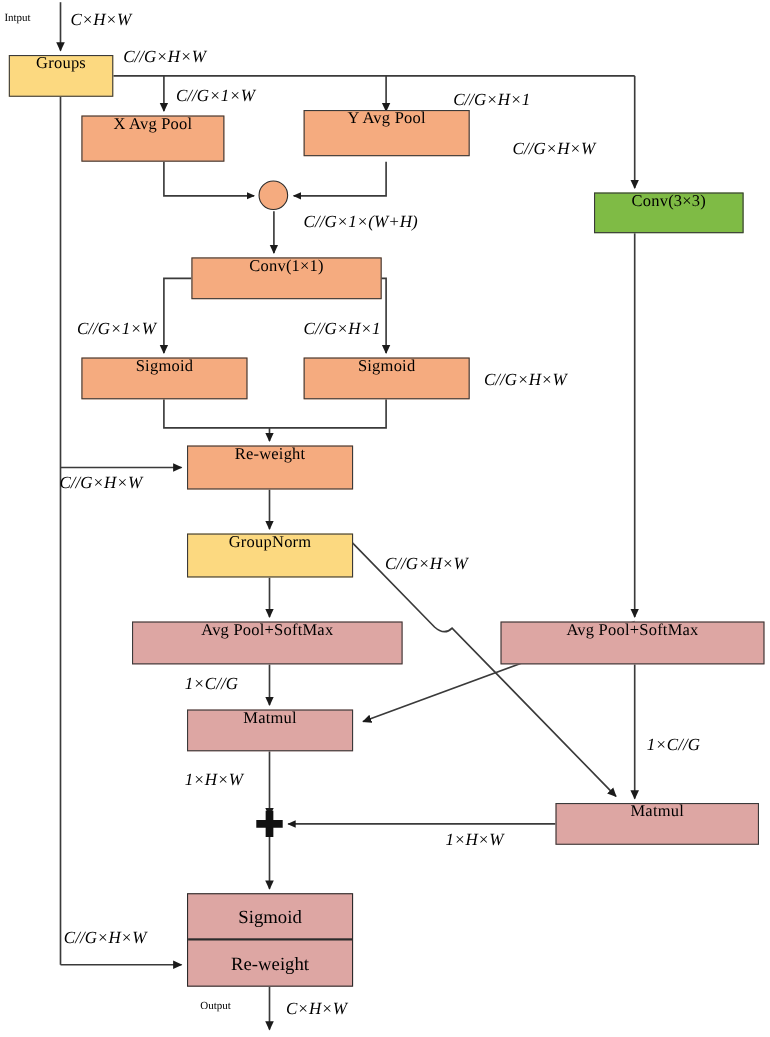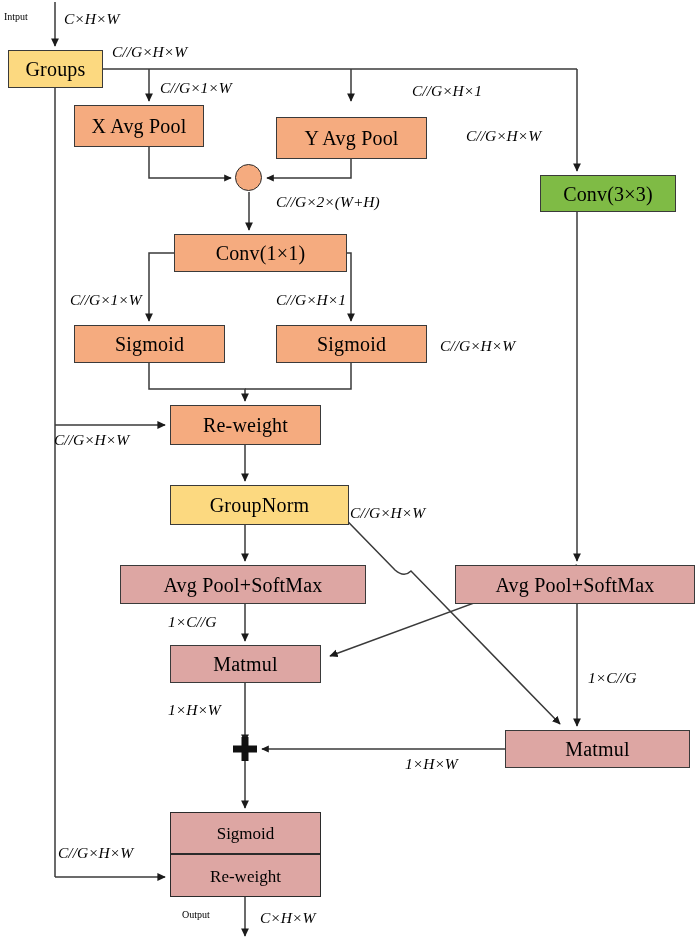--- a/index.html
+++ b/index.html
@@ -7,22 +7,22 @@
     width:700px;height:943px;position:relative;overflow:hidden;
     font-family:"Liberation Serif","DejaVu Serif",serif;
     color:#000;
   }
   #stage{position:absolute;left:0;top:0;width:700px;height:943px;}
   #wires{position:absolute;left:0;top:0;width:700px;height:943px;}
 
   .node{
     position:absolute;box-sizing:border-box;
     border:1.4px solid #3a3a3a;
-    display:flex;align-items:center;justify-content:center;
-    font-size:20px;line-height:1;white-space:nowrap;
+    display:flex;justify-content:center;
+    font-size:15px;line-height:1;white-space:nowrap;
     letter-spacing:.2px;
   }
   .n-yellow{background:#fcd980;}
   .n-orange{background:#f5ab7f;}
   .n-green{background:#7fbb45;margin-left:33px;}
   .n-rose{background:#dda6a3;}
 
   .stack{position:absolute;box-sizing:border-box;border:1.4px solid #2b2b2b;background:#dda6a3;}
   .stack .cell{
     display:flex;align-items:center;justify-content:center;
@@ -113,21 +113,21 @@
   </svg>
 
   <div class="node n-yellow" style="left:8px;top:50px;width:95px;height:38px;">
     <span>Groups</span>
   </div>
 
   <div class="node n-orange" style="left:74px;top:105px;width:130px;height:42px;">
     <span>X Avg Pool</span>
   </div>
 
-  <div class="node n-orange" style="left:276px;top:117px;width:151px;height:42px;">
+  <div class="node n-orange" style="left:276px;top:100px;width:151px;height:42px;">
     <span>Y Avg Pool</span>
   </div>
 
   <div class="circ" style="left:235px;top:164px;"></div>
 
   <div class="node n-orange" style="left:174px;top:234px;width:173px;height:38px;">
     <span>Conv(1×1)</span>
   </div>
 
   <div class="node n-orange" style="left:74px;top:325px;width:151px;height:38px;">
@@ -135,21 +135,21 @@
   </div>
 
   <div class="node n-orange" style="left:276px;top:325px;width:151px;height:38px;">
     <span>Sigmoid</span>
   </div>
 
   <div class="node n-orange" style="left:170px;top:405px;width:151px;height:40px;">
     <span>Re-weight</span>
   </div>
 
-  <div class="node n-yellow" style="left:170px;top:485px;width:179px;height:40px;">
+  <div class="node n-yellow" style="left:170px;top:485px;width:151px;height:40px;">
     <span>GroupNorm</span>
   </div>
 
   <div class="node n-green" style="left:507px;top:175px;width:136px;height:37px;">
     <span>Conv(3×3)</span>
   </div>
 
   <div class="node n-rose" style="left:120px;top:565px;width:246px;height:39px;">
     <span>Avg Pool+SoftMax</span>
   </div>
@@ -184,21 +184,21 @@
   <div class="lbl" style="left:64px;top:11px;">C×H×W</div>
 
   <div class="lbl" style="left:112px;top:44px;">C//G×H×W</div>
 
   <div class="lbl" style="left:160px;top:80px;">C//G×1×W</div>
 
   <div class="lbl" style="left:412px;top:83px;">C//G×H×1</div>
 
   <div class="lbl" style="left:466px;top:128px;">C//G×H×W</div>
 
-  <div class="lbl" style="left:276px;top:194px;">C//G×2×(W+H)</div>
+  <div class="lbl" style="left:276px;top:194px;">C//G×1×(W+H)</div>
 
   <div class="lbl" style="left:70px;top:292px;">C//G×1×W</div>
 
   <div class="lbl" style="left:276px;top:292px;">C//G×H×1</div>
 
   <div class="lbl" style="left:440px;top:338px;">C//G×H×W</div>
 
   <div class="lbl" style="left:54px;top:432px;">C//G×H×W</div>
 
   <div class="lbl" style="left:350px;top:505px;">C//G×H×W</div>

